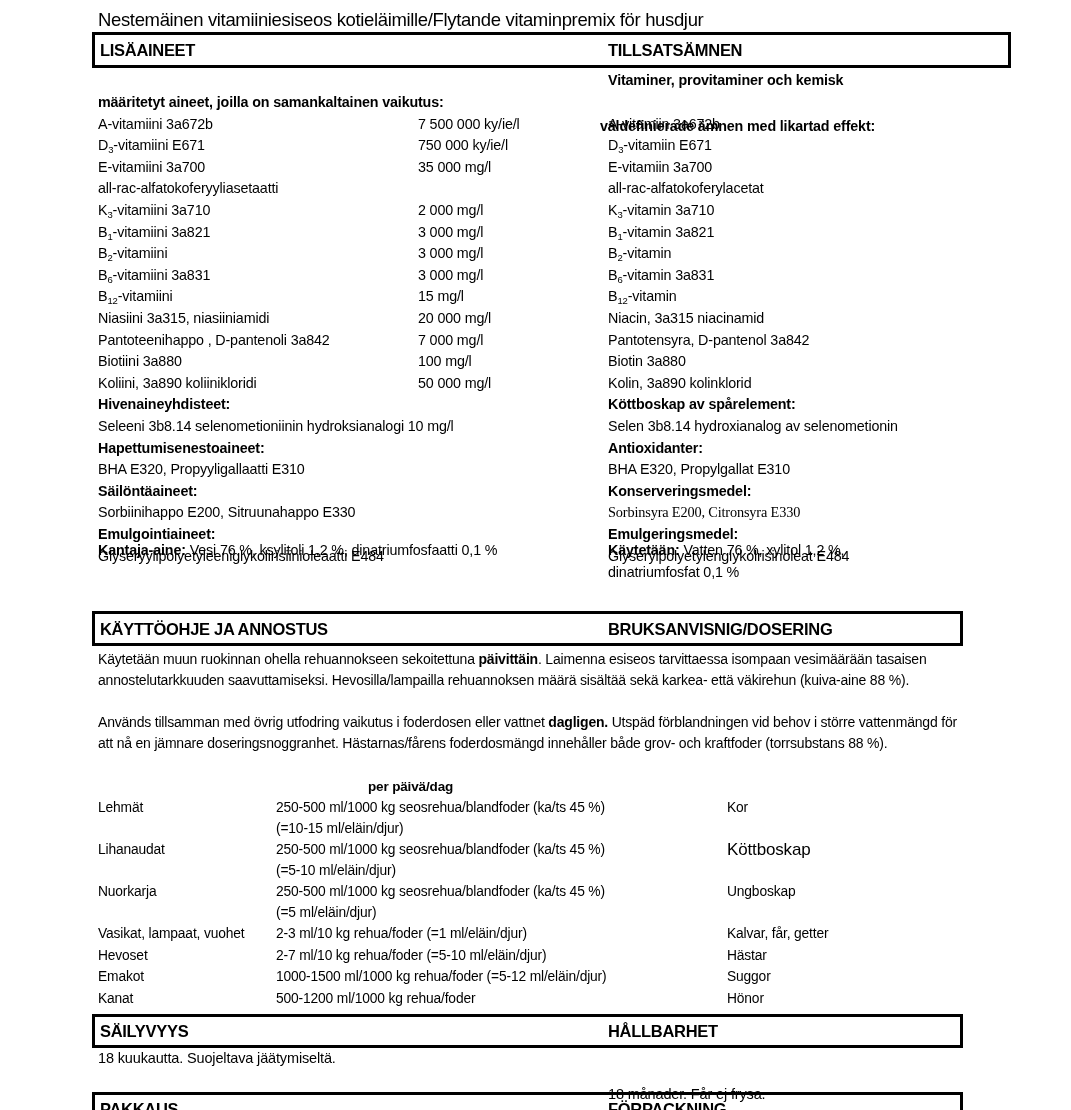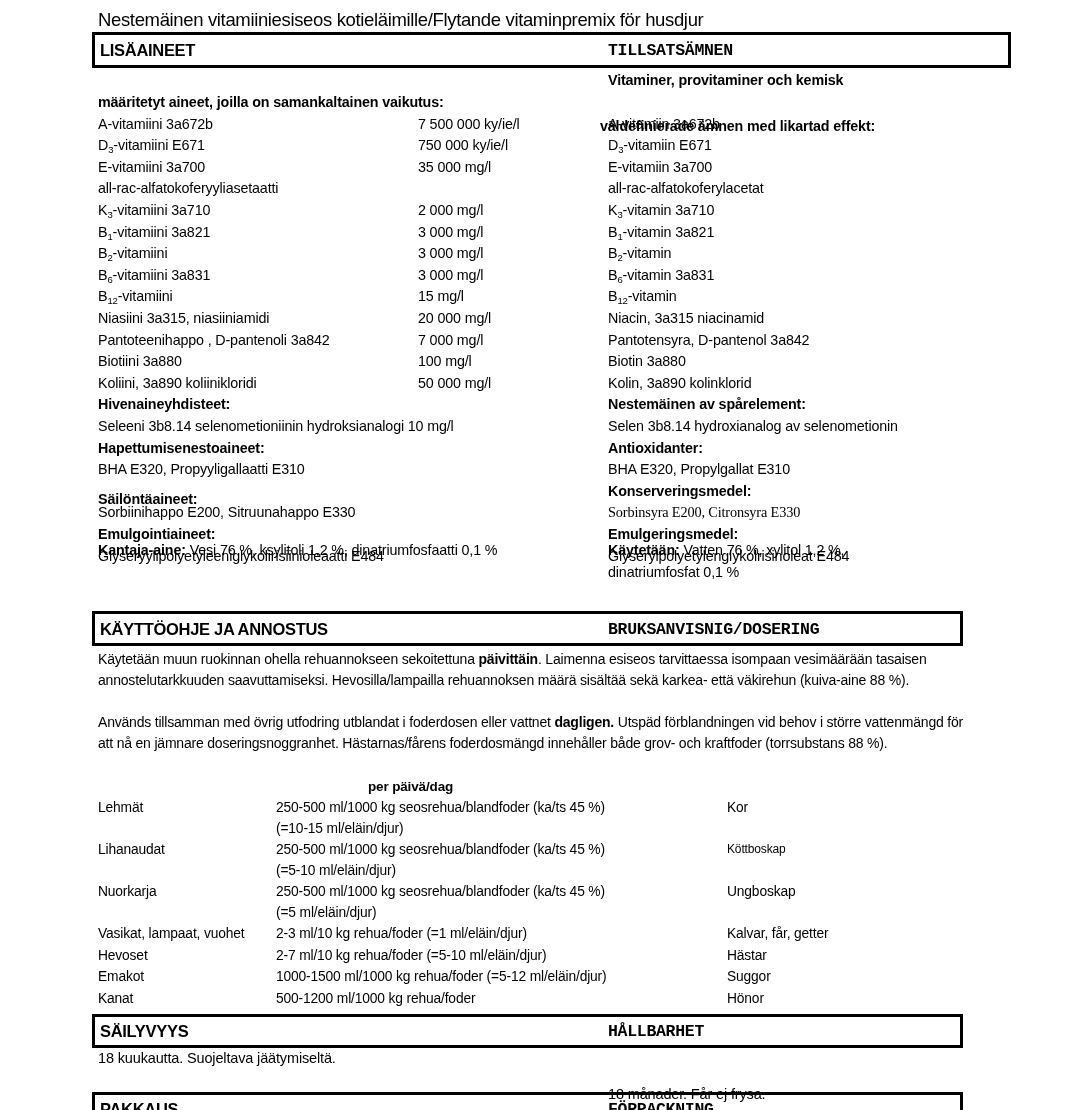--- a/index.html
+++ b/index.html
@@ -11,21 +11,21 @@
   .title {
     position: absolute; left: 98px; top: 9px; font-size: 18.5px; white-space: nowrap;
     letter-spacing: -0.35px;
   }
   .box {
     position: absolute; left: 92px; width: 865px;
     border: 3px solid #000; box-sizing: content-box;
   }
   .box .h { position: absolute; top: 50%; transform: translateY(-50%); font-weight: bold; font-size: 16.5px; white-space: nowrap; letter-spacing: -0.3px; }
   .box .h.l { left: 5px; }
-  .box .h.r { left: 513px; font-family: Liberation Mono, monospace; }
+  .box .h.r { left: 513px; }
   .line { position: absolute; font-size: 14.3px; white-space: nowrap; line-height: 21.6px; letter-spacing: -0.15px; }
   .b { font-weight: bold; }
   sub { font-size: 9.5px; vertical-align: -3px; line-height: 0; }
   .para { position: absolute; left: 98px; width: 870px; font-size: 14px; line-height: 21px; letter-spacing: -0.2px; }
 </style>
 </head>
 <body>
 
 <div class="page">
 
@@ -77,61 +77,61 @@
       <div class="line" style="left: 98px; top: 351.1px;"><span>Biotiini 3a880</span><sub></sub><span></span></div>
       <div class="line" style="left: 418px; top: 351.1px;">100 mg/l</div>
       <div class="line" style="left: 608px; top: 351.1px;"><span>Biotin 3a880</span><sub></sub><span></span></div>
       <div class="line" style="left: 98px; top: 372.7px;"><span>Koliini, 3a890 koliinikloridi</span><sub></sub><span></span></div>
       <div class="line" style="left: 418px; top: 372.7px;">50 000 mg/l</div>
       <div class="line" style="left: 608px; top: 372.7px;"><span>Kolin, 3a890 kolinklorid</span><sub></sub><span></span></div>
     </div>
   <div id="group-list">
       <div class="line b" style="left: 98px; top: 394.3px;">Hivenaineyhdisteet:</div>
       <div class="line" style="left: 98px; top: 415.9px;">Seleeni 3b8.14 selenometioniinin hydroksianalogi 10 mg/l</div>
-      <div class="line b" style="left: 608px; top: 394.3px;">Nestemäinen av spårelement:</div>
+      <div class="line b" style="left: 608px; top: 394.3px;">Köttboskap av spårelement:</div>
       <div class="line" style="left: 608px; top: 415.9px;">Selen 3b8.14  hydroxianalog av selenometionin</div>
       <div class="line b" style="left: 98px; top: 437.5px;">Hapettumisenestoaineet:</div>
       <div class="line" style="left: 98px; top: 459.1px;">BHA E320, Propyyligallaatti E310</div>
       <div class="line b" style="left: 608px; top: 437.5px;">Antioxidanter:</div>
       <div class="line" style="left: 608px; top: 459.1px;">BHA E320, Propylgallat E310</div>
-      <div class="line b" style="left: 98px; top: 480.7px; margin-top: 8px;">Säilöntäaineet:</div>
+      <div class="line b" style="left: 98px; top: 480.7px;">Säilöntäaineet:</div>
       <div class="line" style="left: 98px; top: 502.3px;">Sorbiinihappo E200, Sitruunahappo E330</div>
       <div class="line b" style="left: 608px; top: 480.7px;">Konserveringsmedel:</div>
       <div class="line" style="left: 608px; top: 502.3px; font-family: Liberation Serif, serif;">Sorbinsyra E200, Citronsyra E330</div>
       <div class="line b" style="left: 98px; top: 523.9px;">Emulgointiaineet:</div>
       <div class="line" style="left: 98px; top: 545.5px;">Glyseryylipolyetyleeniglykolirisiinioleaatti  E484</div>
       <div class="line b" style="left: 608px; top: 523.9px;">Emulgeringsmedel:</div>
       <div class="line" style="left: 608px; top: 545.5px;">Glyserylpolyetylenglykolrisinoleat E484</div>
     </div>
 
   <div class="line" style="left:98px;top:540px;"><span class="b">Kantaja-aine:</span><span> Vesi 76 %, ksylitoli 1,2 %, dinatriumfosfaatti 0,1 %</span></div>
   <div class="line" style="left:608px;top:540px;"><span class="b">Käytetään:</span><span> Vatten 76 %, xylitol 1,2 %,</span></div>
   <div class="line" style="left:608px;top:561.6px;">dinatriumfosfat  0,1 %</div>
 
   <div class="box" style="top:611px;height:29px;">
     <span class="h l">KÄYTTÖOHJE JA ANNOSTUS</span>
     <span class="h r">BRUKSANVISNIG/DOSERING</span>
   </div>
 
   <div class="para" style="top:649px;"><span>Käytetään muun ruokinnan ohella rehuannokseen sekoitettuna </span><span class="b">päivittäin</span><span>. Laimenna esiseos tarvittaessa isompaan vesimäärään tasaisen annostelutarkkuuden saavuttamiseksi. Hevosilla/lampailla rehuannoksen määrä sisältää sekä karkea- että väkirehun (kuiva-aine  88 %).</span></div>
-  <div class="para" style="top:712px;"><span>Används tillsamman med övrig utfodring utblandat i foderdosen eller vattnet </span><span class="b">dagligen.</span><span> Utspäd förblandningen vid behov i större vattenmängd för att nå en jämnare doseringsnoggranhet. Hästarnas/fårens foderdosmängd innehåller både grov- och kraftfoder (torrsubstans 88 %).</span></div>
+  <div class="para" style="top:712px;"><span>Används tillsamman med övrig utfodring vaikutus i foderdosen eller vattnet </span><span class="b">dagligen.</span><span> Utspäd förblandningen vid behov i större vattenmängd för att nå en jämnare doseringsnoggranhet. Hästarnas/fårens foderdosmängd innehåller både grov- och kraftfoder (torrsubstans 88 %).</span></div>
 
   <div class="line b" style="left:368px;top:776px;font-size:13.5px;">per päivä/dag</div>
 
   <div id="dosage-table">
       <div>
         <div class="line" style="left: 98px; top: 797px; font-size: 13.8px; line-height: 21px;">Lehmät</div>
         <div class="line" style="left: 276px; top: 797px; font-size: 13.8px; line-height: 21px;">250-500 ml/1000 kg seosrehua/blandfoder  (ka/ts 45 %)</div>
         <div class="line" style="left: 727px; top: 797px; font-size: 13.8px; line-height: 21px;">Kor</div>
         <div class="line" style="left: 276px; top: 818px; font-size: 13.8px; line-height: 21px;">(=10-15 ml/eläin/djur)</div>
       </div>
       <div>
         <div class="line" style="left: 98px; top: 839px; font-size: 13.8px; line-height: 21px;">Lihanaudat</div>
         <div class="line" style="left: 276px; top: 839px; font-size: 13.8px; line-height: 21px;">250-500 ml/1000 kg  seosrehua/blandfoder  (ka/ts 45 %)</div>
-        <div class="line" style="left: 727px; top: 839px; font-size: 12px; line-height: 21px;">Köttboskap</div>
+        <div class="line" style="left: 727px; top: 839px; font-size: 17px; line-height: 21px;">Köttboskap</div>
         <div class="line" style="left: 276px; top: 860px; font-size: 13.8px; line-height: 21px;">(=5-10 ml/eläin/djur)</div>
       </div>
       <div>
         <div class="line" style="left: 98px; top: 881px; font-size: 13.8px; line-height: 21px;">Nuorkarja</div>
         <div class="line" style="left: 276px; top: 881px; font-size: 13.8px; line-height: 21px;">250-500 ml/1000 kg  seosrehua/blandfoder  (ka/ts 45 %)</div>
         <div class="line" style="left: 727px; top: 881px; font-size: 13.8px; line-height: 21px;">Ungboskap</div>
         <div class="line" style="left: 276px; top: 902px; font-size: 13.8px; line-height: 21px;">(=5 ml/eläin/djur)</div>
       </div>
       <div>
         <div class="line" style="left: 98px; top: 923px; font-size: 13.8px; line-height: 21px;">Vasikat, lampaat, vuohet</div>

